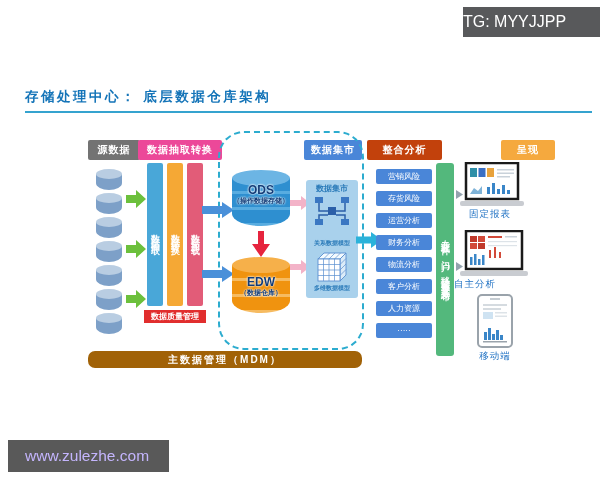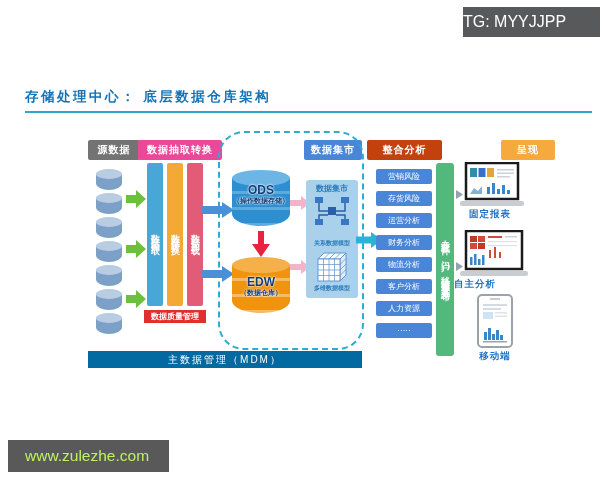--- a/index.html
+++ b/index.html
@@ -71,29 +71,29 @@
   .analysis-col { position:absolute; left:376px; top:169px; display:flex; flex-direction:column; gap:7px; }
   .an-item { width:56px; height:15px; background:#4a86d8; border-radius:2px;
     color:#fff; font-size:8px; font-weight:normal; text-align:center; line-height:15px; }
 
   .publish-bar { position:absolute; left:436px; top:163px; width:18px; height:193px;
     background:#53b87c; border-radius:3px; color:#fff; font-size:9px; font-weight:bold;
     writing-mode:vertical-rl; text-orientation:upright; letter-spacing:2px;
     display:flex; align-items:center; justify-content:center; }
 
   .mdm-bar { position:absolute; left:88px; top:351px; width:274px; height:17px;
-    background:#0369a1; color:#fff; font-size:10px; font-weight:normal;
-    text-align:center; line-height:17px; letter-spacing:2px; }
+    background:#a16207; color:#fff; font-size:10px; font-weight:bold;
+    text-align:center; line-height:17px; letter-spacing:2px;border-radius:7px; }
 
   .pres-item { position:absolute; }
   .pres-lbl { position:absolute; width:80px; text-align:center; color:#2273c4;
-    font-size:9.5px; font-weight:bold; letter-spacing:1px; }
+    font-size:9.5px; font-weight:normal; letter-spacing:1px; }
 
   .watermark { position:absolute; left:8px; top:440px; width:161px; height:32px;
-    background:#595959; color:#bef264; font-size:15.5px; line-height:32px; padding-left:17px; }
+    background:#595959; color:#c4b5fd; font-size:15.5px; line-height:32px; padding-left:17px; }
 </style>
 </head>
 <body>
 
 <div class="page">
 
   <div class="tg-badge">TG: MYYJJPP</div>
 
   <div class="page-title">存储处理中心： 底层数据仓库架构</div>
   <div class="title-underline"></div>

